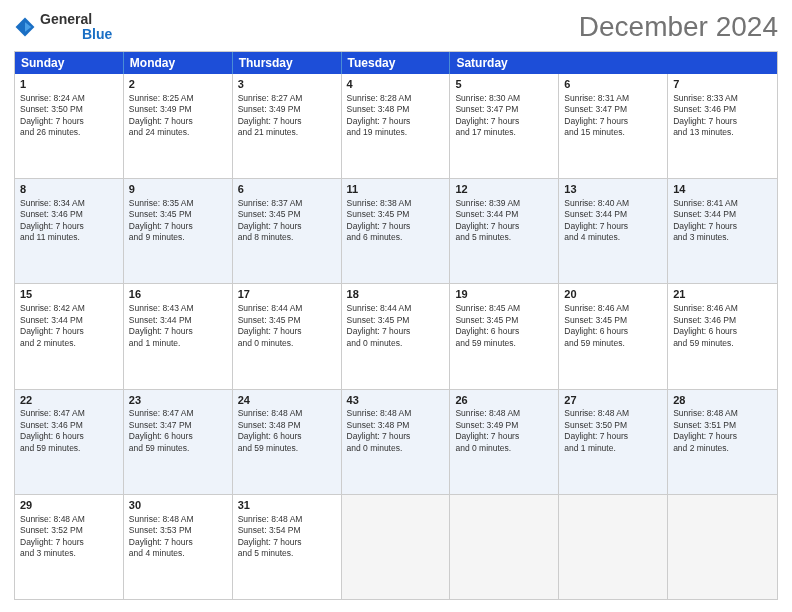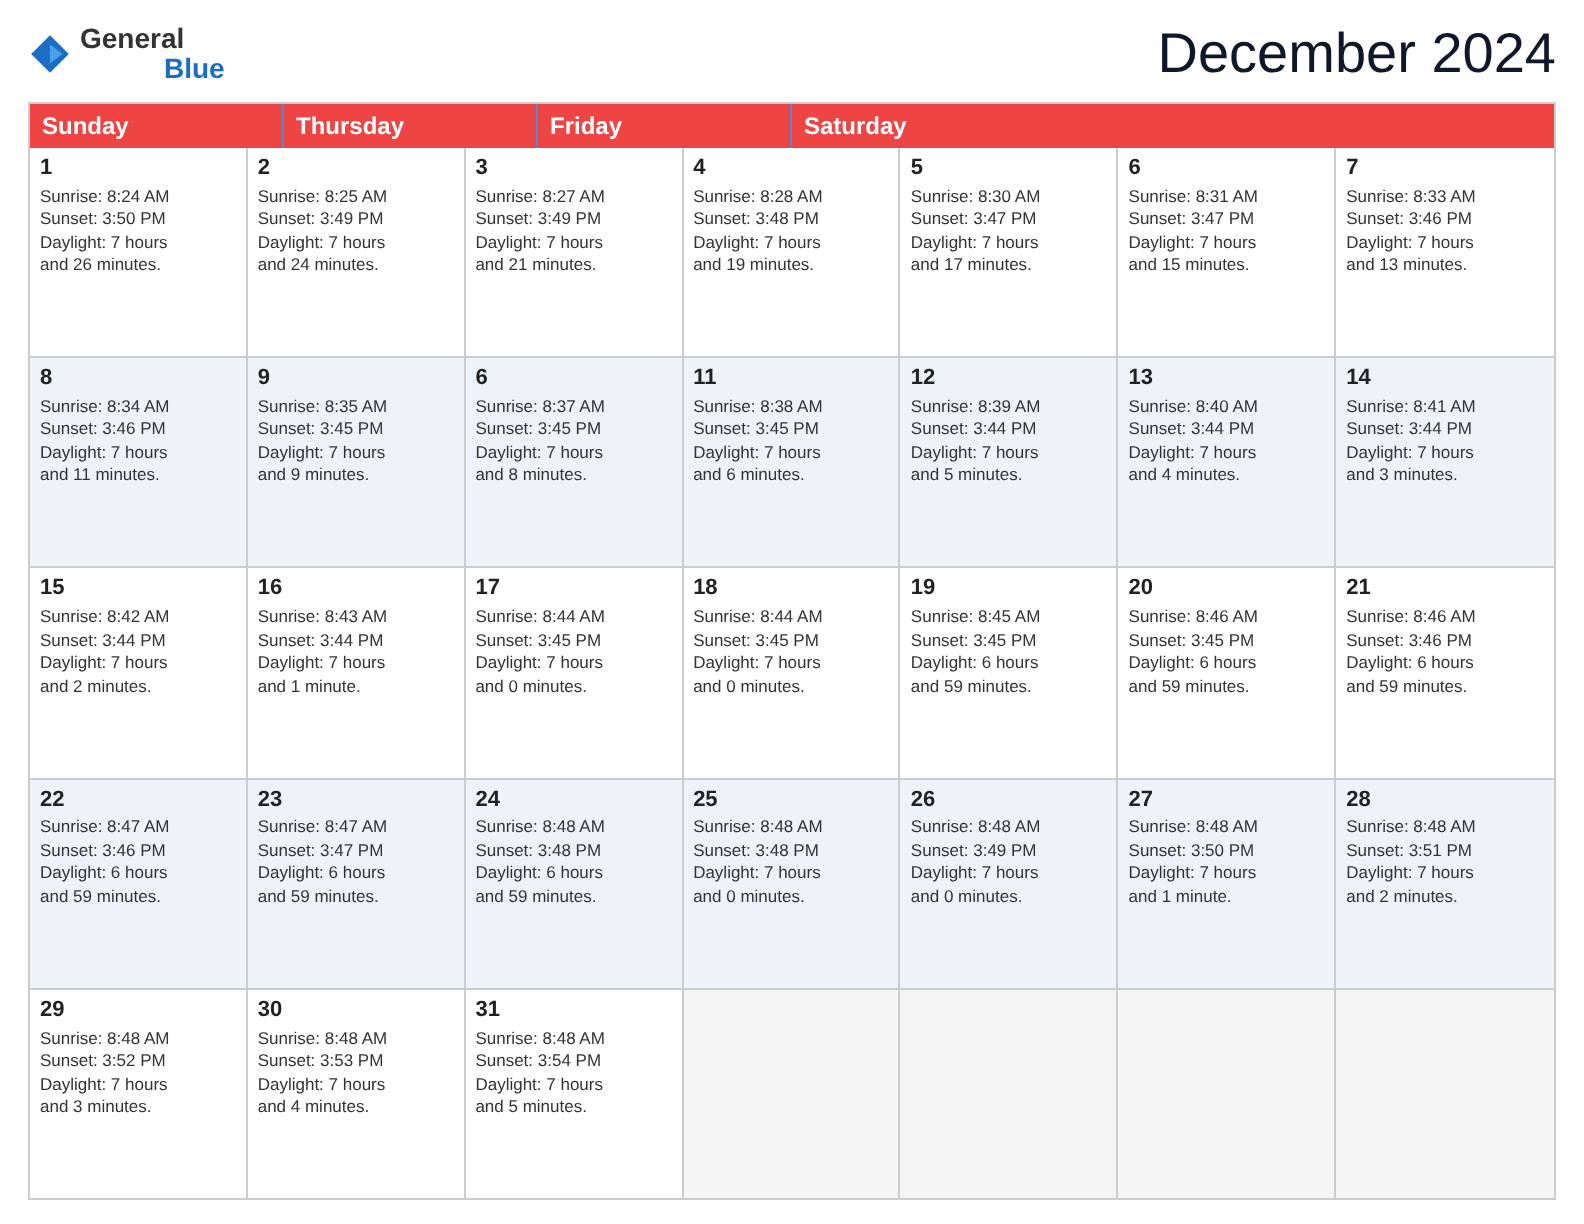--- a/index.html
+++ b/index.html
@@ -38,37 +38,37 @@
     .logo-icon {
       width: 22px;
       height: 22px;
     }
     .title-block {
       text-align: right;
     }
     .month-title {
       font-size: 28px;
       font-weight: normal;
-      color: #0f172a;
+      color: #737373;
       line-height: 1.1;
     }
     .location {
       font-size: 14px;
       color: #444;
     }
     .calendar {
       flex: 1;
       display: flex;
       flex-direction: column;
       border: 1px solid #ccc;
     }
     .cal-header {
       display: grid;
-      grid-template-columns: repeat(6, 1fr);
-      background: #ef4444;
+      grid-template-columns: repeat(7, 1fr);
+      background: #1d4ed8;
     }
     .cal-header-cell {
       color: white;
       font-size: 12px;
       font-weight: bold;
       text-align: left;
       padding: 4px 6px;
       border-right: 1px solid #4a8dd5;
     }
     .cal-header-cell:last-child { border-right: none; }
@@ -120,22 +120,23 @@
       </div>
     </div>
     <div class="title-block">
       <div class="month-title">December 2024</div>
     </div>
   </div>
 
   <div class="calendar">
     <div class="cal-header">
       <div class="cal-header-cell">Sunday</div>
+      <div class="cal-header-cell">Monday</div>
       <div class="cal-header-cell">Thursday</div>
-      <div class="cal-header-cell">Friday</div>
+      <div class="cal-header-cell">Tuesday</div>
       <div class="cal-header-cell">Saturday</div>
     </div>
     <div class="cal-body" id="cal-body">
     <div class="cal-row">
           <div class="cal-cell"><span class="day-num">1</span><span>Sunrise: 8:24 AM</span><br><span>Sunset: 3:50 PM</span><br><span>Daylight: 7 hours</span><br><span>and 26 minutes.</span></div>
           <div class="cal-cell"><span class="day-num">2</span><span>Sunrise: 8:25 AM</span><br><span>Sunset: 3:49 PM</span><br><span>Daylight: 7 hours</span><br><span>and 24 minutes.</span></div>
           <div class="cal-cell"><span class="day-num">3</span><span>Sunrise: 8:27 AM</span><br><span>Sunset: 3:49 PM</span><br><span>Daylight: 7 hours</span><br><span>and 21 minutes.</span></div>
           <div class="cal-cell"><span class="day-num">4</span><span>Sunrise: 8:28 AM</span><br><span>Sunset: 3:48 PM</span><br><span>Daylight: 7 hours</span><br><span>and 19 minutes.</span></div>
           <div class="cal-cell"><span class="day-num">5</span><span>Sunrise: 8:30 AM</span><br><span>Sunset: 3:47 PM</span><br><span>Daylight: 7 hours</span><br><span>and 17 minutes.</span></div>
           <div class="cal-cell"><span class="day-num">6</span><span>Sunrise: 8:31 AM</span><br><span>Sunset: 3:47 PM</span><br><span>Daylight: 7 hours</span><br><span>and 15 minutes.</span></div>
@@ -156,21 +157,21 @@
           <div class="cal-cell"><span class="day-num">17</span><span>Sunrise: 8:44 AM</span><br><span>Sunset: 3:45 PM</span><br><span>Daylight: 7 hours</span><br><span>and 0 minutes.</span></div>
           <div class="cal-cell"><span class="day-num">18</span><span>Sunrise: 8:44 AM</span><br><span>Sunset: 3:45 PM</span><br><span>Daylight: 7 hours</span><br><span>and 0 minutes.</span></div>
           <div class="cal-cell"><span class="day-num">19</span><span>Sunrise: 8:45 AM</span><br><span>Sunset: 3:45 PM</span><br><span>Daylight: 6 hours</span><br><span>and 59 minutes.</span></div>
           <div class="cal-cell"><span class="day-num">20</span><span>Sunrise: 8:46 AM</span><br><span>Sunset: 3:45 PM</span><br><span>Daylight: 6 hours</span><br><span>and 59 minutes.</span></div>
           <div class="cal-cell"><span class="day-num">21</span><span>Sunrise: 8:46 AM</span><br><span>Sunset: 3:46 PM</span><br><span>Daylight: 6 hours</span><br><span>and 59 minutes.</span></div>
         </div>
         <div class="cal-row">
           <div class="cal-cell alt-row"><span class="day-num">22</span><span>Sunrise: 8:47 AM</span><br><span>Sunset: 3:46 PM</span><br><span>Daylight: 6 hours</span><br><span>and 59 minutes.</span></div>
           <div class="cal-cell alt-row"><span class="day-num">23</span><span>Sunrise: 8:47 AM</span><br><span>Sunset: 3:47 PM</span><br><span>Daylight: 6 hours</span><br><span>and 59 minutes.</span></div>
           <div class="cal-cell alt-row"><span class="day-num">24</span><span>Sunrise: 8:48 AM</span><br><span>Sunset: 3:48 PM</span><br><span>Daylight: 6 hours</span><br><span>and 59 minutes.</span></div>
-          <div class="cal-cell alt-row"><span class="day-num">25</span><span>Sunrise: 8:48 AM</span><br><span>Sunset: 3:48 PM</span><br><span>Daylight: 7 hours</span><br><span>and 0 minutes.</span></div>
+          <div class="cal-cell alt-row"><span class="day-num">43</span><span>Sunrise: 8:48 AM</span><br><span>Sunset: 3:48 PM</span><br><span>Daylight: 7 hours</span><br><span>and 0 minutes.</span></div>
           <div class="cal-cell alt-row"><span class="day-num">26</span><span>Sunrise: 8:48 AM</span><br><span>Sunset: 3:49 PM</span><br><span>Daylight: 7 hours</span><br><span>and 0 minutes.</span></div>
           <div class="cal-cell alt-row"><span class="day-num">27</span><span>Sunrise: 8:48 AM</span><br><span>Sunset: 3:50 PM</span><br><span>Daylight: 7 hours</span><br><span>and 1 minute.</span></div>
           <div class="cal-cell alt-row"><span class="day-num">28</span><span>Sunrise: 8:48 AM</span><br><span>Sunset: 3:51 PM</span><br><span>Daylight: 7 hours</span><br><span>and 2 minutes.</span></div>
         </div>
         <div class="cal-row">
           <div class="cal-cell"><span class="day-num">29</span><span>Sunrise: 8:48 AM</span><br><span>Sunset: 3:52 PM</span><br><span>Daylight: 7 hours</span><br><span>and 3 minutes.</span></div>
           <div class="cal-cell"><span class="day-num">30</span><span>Sunrise: 8:48 AM</span><br><span>Sunset: 3:53 PM</span><br><span>Daylight: 7 hours</span><br><span>and 4 minutes.</span></div>
           <div class="cal-cell"><span class="day-num">31</span><span>Sunrise: 8:48 AM</span><br><span>Sunset: 3:54 PM</span><br><span>Daylight: 7 hours</span><br><span>and 5 minutes.</span></div>
           <div class="cal-cell empty"></div>
           <div class="cal-cell empty"></div>

